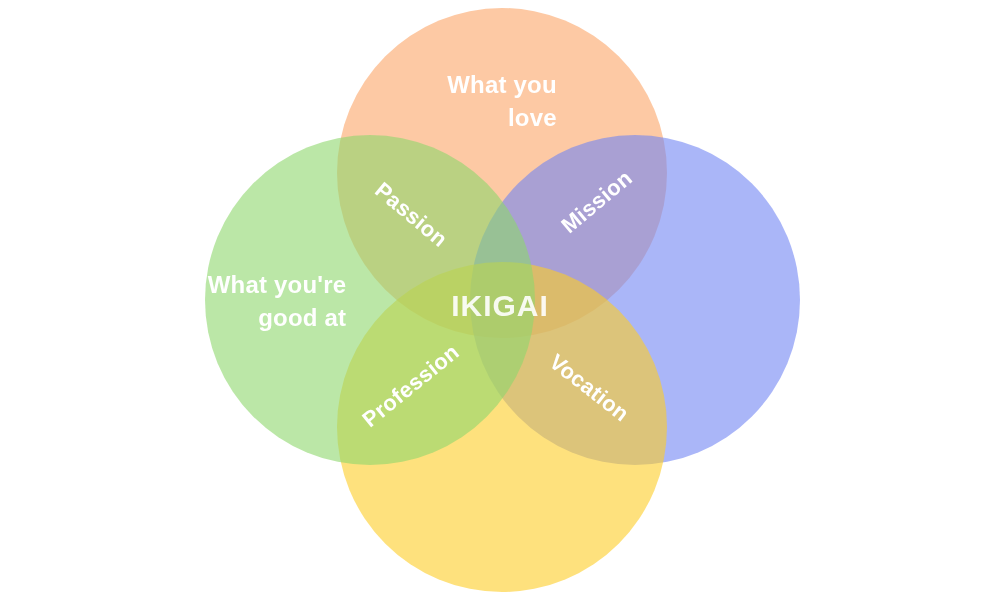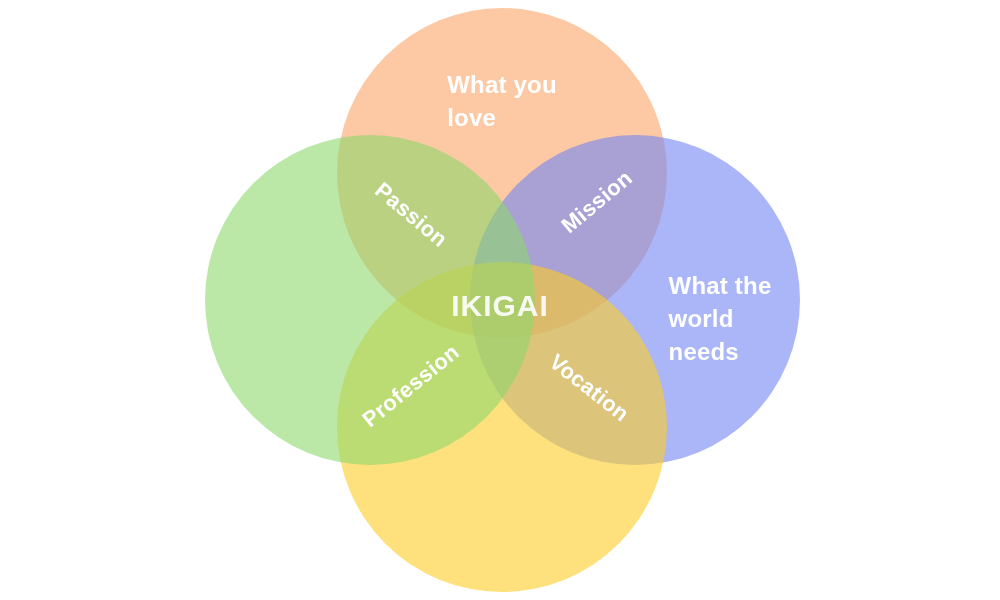--- a/index.html
+++ b/index.html
@@ -27,21 +27,21 @@
   #c-paid {left:337px; top:262px;}
   #c-good {left:205px; top:135px;}
 
   
   .lbl{
     position:absolute;
     color:#ffffff;
     font-weight:600;
     font-size:24px;
     line-height:33px;
-    text-align:left;
+    text-align:right;
     white-space:pre-line;
     transform:translate(-50%,-50%);
     letter-spacing:0.2px;
   }
   #l-love {left:502px; top:101px;}
   #l-good {left:277px; top:301px;}
   #l-world{left:720px; top:318px;}
   #l-paid {left:500px; top:510px;}
 
   .olbl{
@@ -77,24 +77,23 @@
 
   <div class="circle" id="c-world" style="background-color: rgba(113, 133, 243, 0.6);"></div>
 
   <div class="circle" id="c-paid" style="background-color: rgba(253, 205, 38, 0.6);"></div>
 
   <div class="circle" id="c-good" style="background-color: rgba(142, 215, 108, 0.6);"></div>
 
   <div class="lbl" id="l-love">What you
 love</div>
 
+  <div class="lbl" id="l-good">What you're
+good at</div>
 
-  <div class="lbl" id="l-world">What the
-world
-needs</div>
 
 
   <div class="olbl" id="l-passion">Passion</div>
 
   <div class="olbl" id="l-mission">Mission</div>
 
   <div class="olbl" id="l-profession">Profession</div>
 
   <div class="olbl" id="l-vocation">Vocation</div>
 

